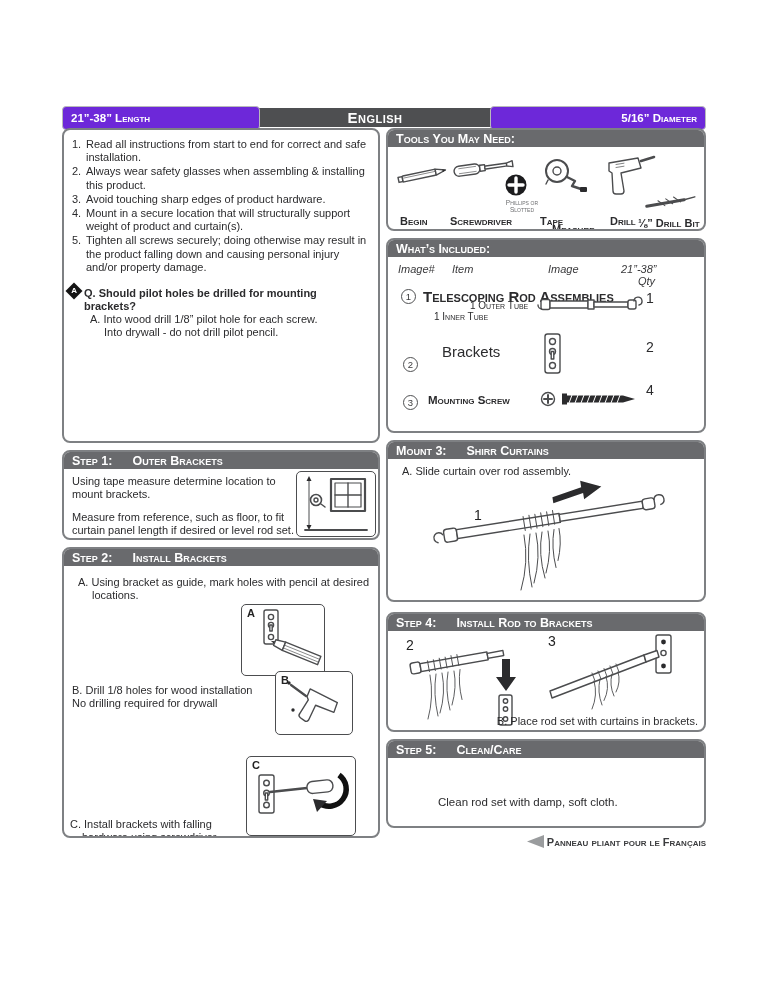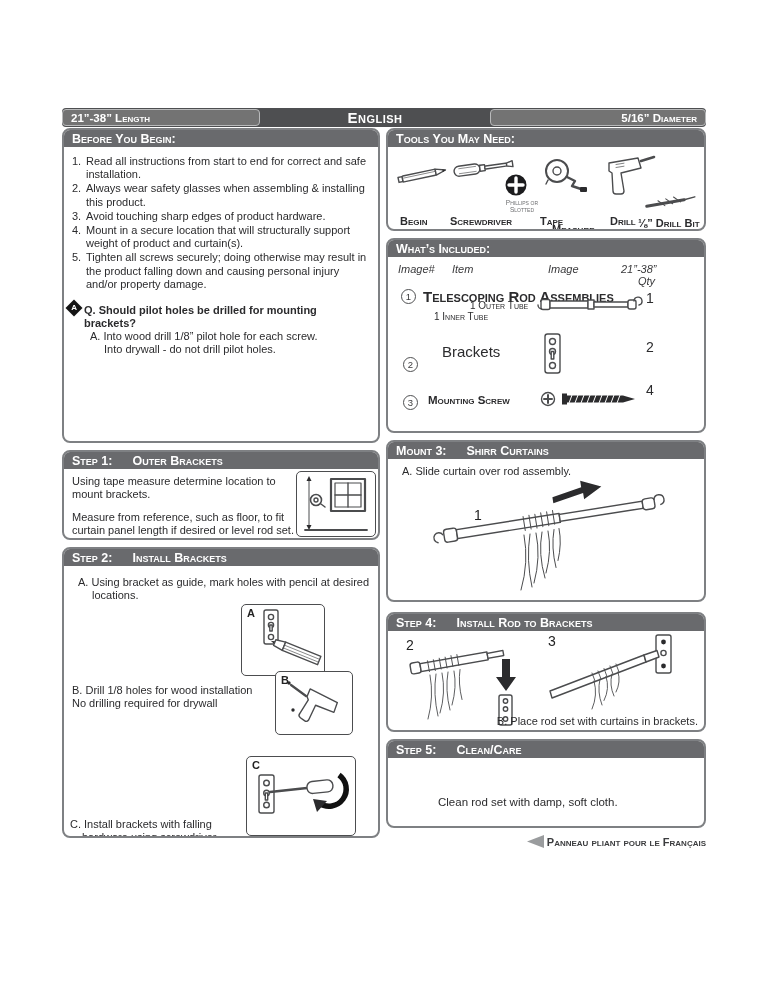--- a/index.html
+++ b/index.html
@@ -3,22 +3,22 @@
 <meta charset="utf-8">
 <style>
   html,body{margin:0;padding:0;background:#fff;}
   .page{position:relative;width:773px;height:1000px;background:#fff;overflow:hidden;
         font-family:"Liberation Sans", sans-serif;color:#2b2b2d;}
   .sc{font-variant:small-caps;}
 
   
   .topbar{position:absolute;left:62px;top:108px;width:644px;height:19px;background:#4e4f51;
           border-radius:4px;display:flex;align-items:center;}
-  .tb-seg{height:17px;display:flex;align-items:center;border:1px solid #b9babb;border-radius:4px;
-          background:#737373;color:#fff;font-weight:bold;font-size:11.5px;padding:0 8px;box-sizing:border-box;}
+  .tb-seg{height:24px;display:flex;align-items:center;border:1px solid #b9babb;border-radius:4px;
+          background:#6d28d9;color:#fff;font-weight:bold;font-size:11.5px;padding:0 8px;box-sizing:border-box;}
   .tb-left{width:198px;}
   .tb-right{width:216px;justify-content:flex-end;}
   .tb-center{flex:1;text-align:center;color:#fff;font-weight:bold;font-size:15px;letter-spacing:.5px;}
 
   
   .section{position:absolute;background:#fff;border:2px solid #7e8083;border-radius:8px;overflow:hidden;box-sizing:border-box;}
   .sec-header{background:#696a6d;color:#fff;font-weight:bold;font-size:12.5px;height:17px;
               display:flex;align-items:center;padding:0 8px;}
   .sec-header .pfx{margin-right:20px;}
   .sec-body{position:relative;font-size:11px;line-height:1.2;}
@@ -66,21 +66,20 @@
 
 <div class="page">
 
   <div class="topbar">
     <div class="tb-seg tb-left sc">21”-38” Length</div>
     <div class="tb-center sc">English</div>
     <div class="tb-seg tb-right sc">5/16” Diameter</div>
   </div>
 
   <div class="section" style="left:62px;top:128px;width:318px;height:315px;">
-    <div class="sec-header sc">Before You Begin:</div>
     <div class="sec-body">
       <div class="byb-list">
         <div class="li">
             <span class="n">1.</span>
             <span class="t">Read all instructions from start to end for correct and safe installation.</span>
           </div>
         <div class="li">
             <span class="n">2.</span>
             <span class="t">Always wear safety glasses when assembling &amp; installing this product.</span>
           </div>
@@ -96,21 +95,21 @@
             <span class="n">5.</span>
             <span class="t">Tighten all screws securely; doing otherwise may result in the product falling down and causing personal injury and/or property damage.</span>
           </div>
       </div>
       <div class="qa">
         <div class="diamond">
             <span>A</span>
           </div>
         <div class="q">Q. Should pilot holes be drilled for mounting brackets?</div>
         <div class="a1">A. Into wood drill 1/8” pilot hole for each screw.</div>
-        <div class="a2">Into drywall - do not drill pilot holes.</div>
+        <div class="a2">Into drywall - do not drill pilot pencil.</div>
       </div>
     </div>
   </div>
 
   <div class="section" style="left:386px;top:128px;width:320px;height:103px;">
     <div class="sec-header sc">Tools You May Need:</div>
     <div class="sec-body" style="height:84px;">
 
       <svg style="position:absolute;left:4px;top:12px;" width="60" height="32" viewBox="0 0 60 32">
         <g transform="rotate(-12 30 16)">

